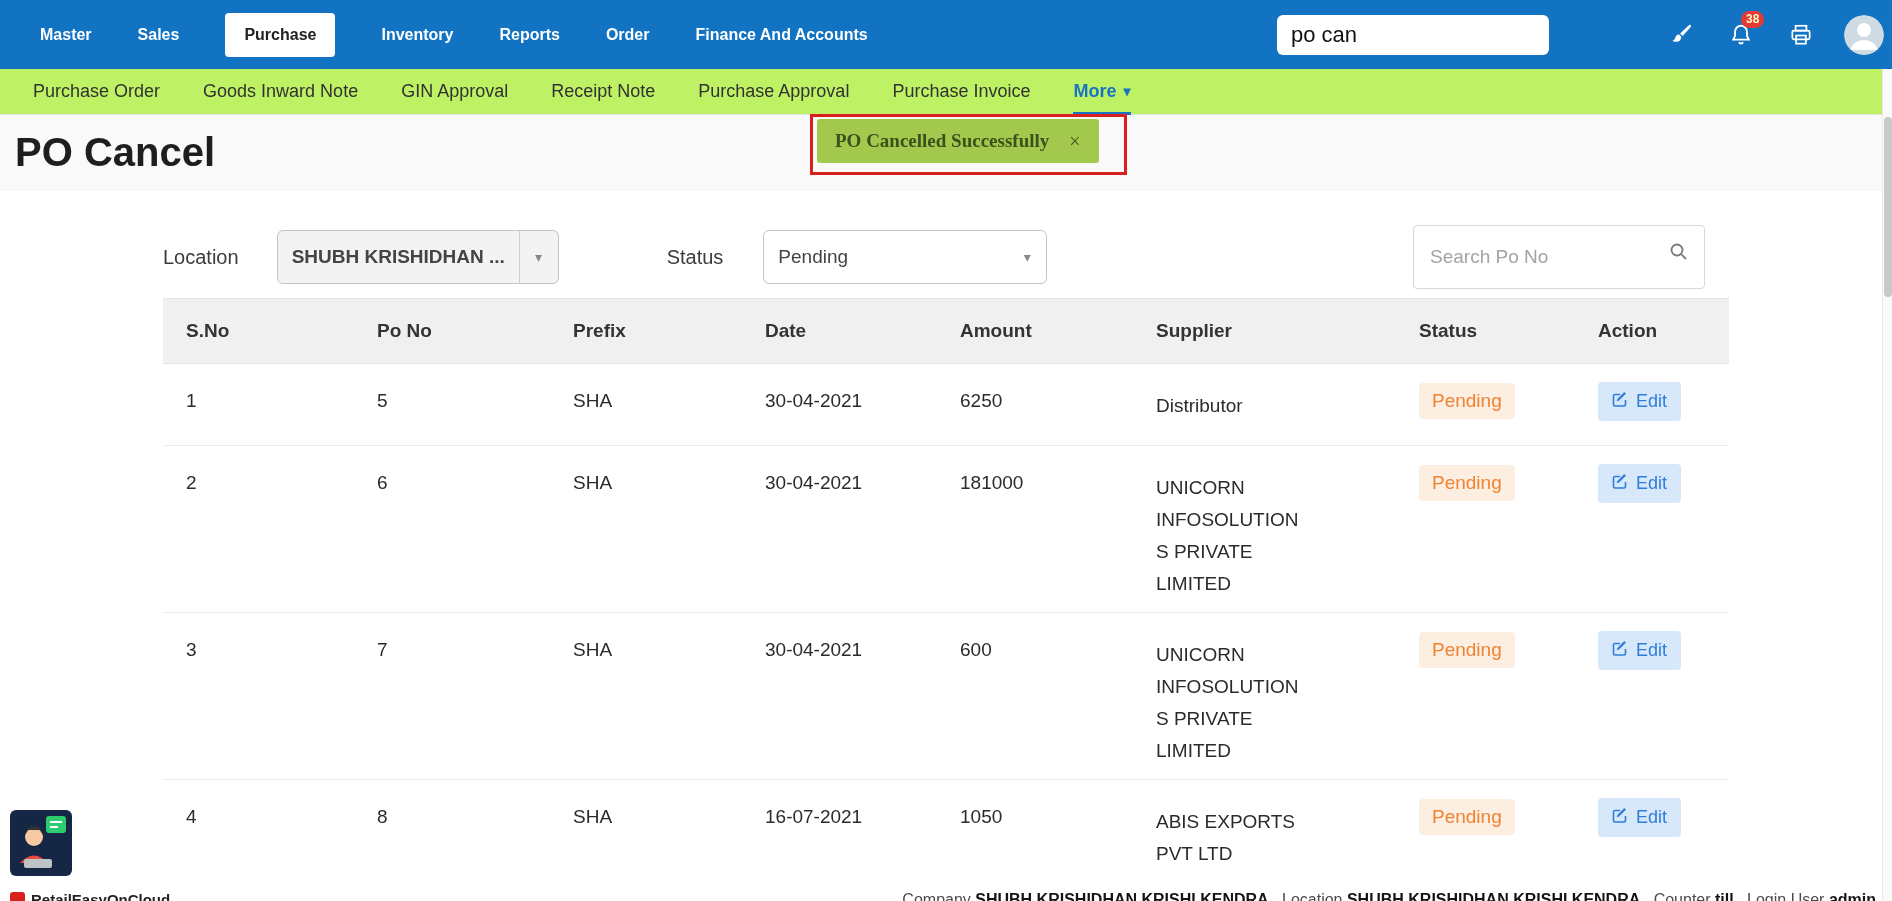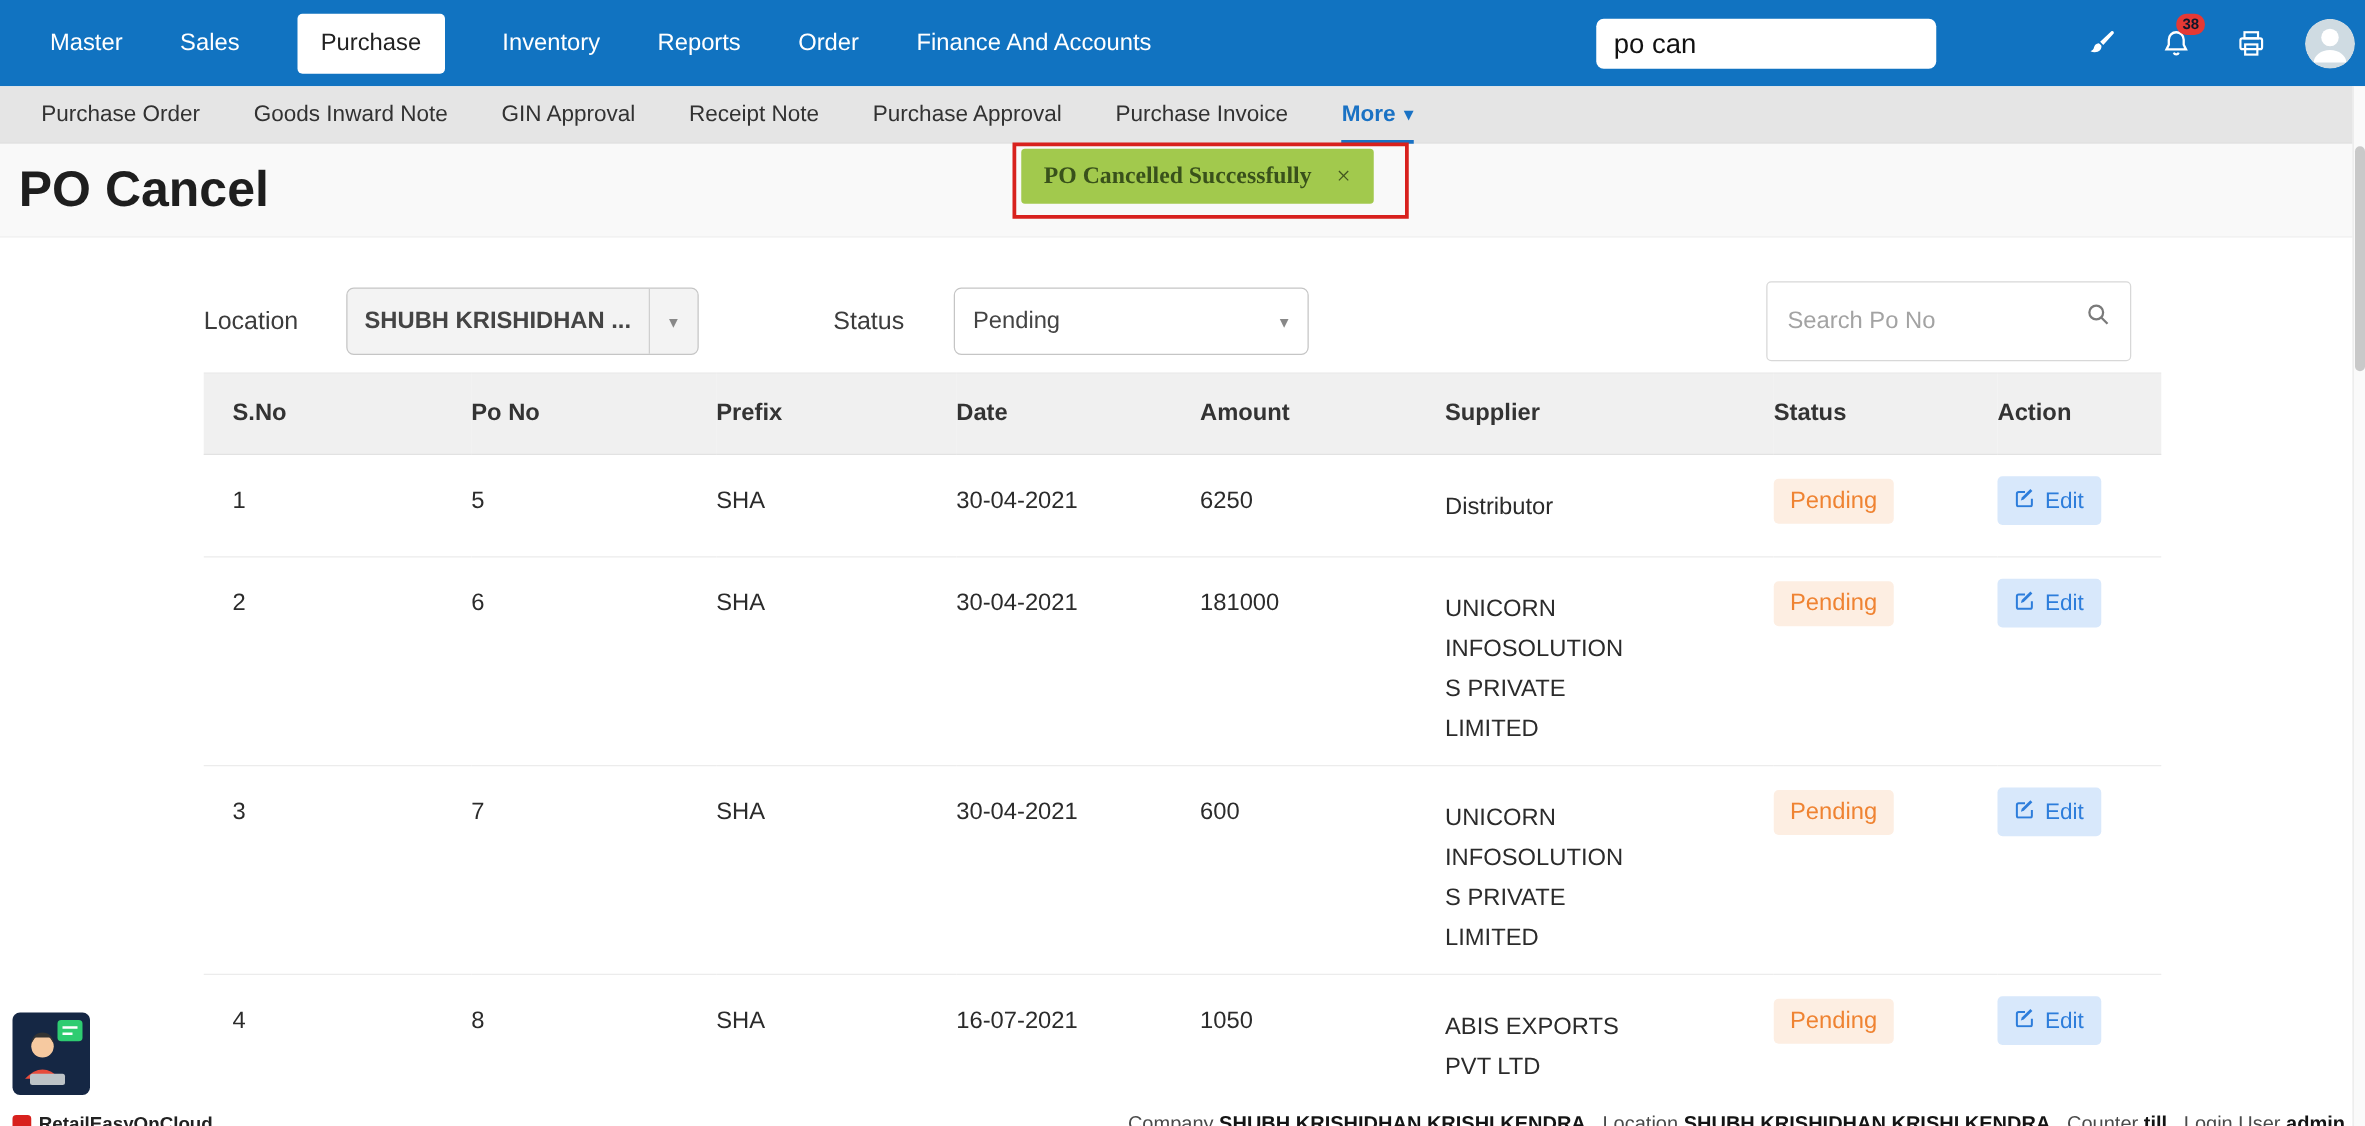--- a/index.html
+++ b/index.html
@@ -2,32 +2,32 @@
 <html><head>
 <meta charset="utf-8">
 <style>
   * { margin:0; padding:0; box-sizing:border-box; }
   html,body { width:1892px; height:901px; overflow:hidden; }
   body { font-family:"Liberation Sans",sans-serif; background:#fff; position:relative; }
 
   
   .topnav { height:69px; background:#1173c1; display:flex; align-items:center; padding-left:40px; }
   .nav-items { display:flex; align-items:center; gap:46px; }
-  .nav-item { color:#fff; font-size:19px; font-weight:400; cursor:pointer; white-space:nowrap; }
+  .nav-item { color:#fff; font-size:16px; font-weight:700; cursor:pointer; white-space:nowrap; }
   .nav-item.active { background:#fff; color:#222; padding:13px 19px; border-radius:4px; }
   .topnav-right { margin-left:auto; display:flex; align-items:center; padding-right:8px; }
   .global-search { width:272px; height:40px; border:none; border-radius:6px; font-size:22px; padding:0 14px; margin-right:118px; color:#111; }
   .icon-btn { position:relative; cursor:pointer; display:flex; align-items:center; }
   .icon-bell { margin-left:36px; }
   .icon-printer { margin-left:34px; }
   .avatar { margin-left:30px; width:40px; height:40px; border-radius:50%; overflow:hidden; cursor:pointer; }
-  .badge { position:absolute; top:-11px; left:13px; background:#e53935; color:#0f172a; font-size:12px; font-weight:700; border-radius:9px; padding:2px 5px; line-height:1.1; }
-
-  
-  .subnav { height:46px; background:#e5e5e5; border-bottom:1px solid #e0e0e0; display:flex; align-items:center; padding-left:33px; gap:43px; }
+  .badge { position:absolute; top:-11px; left:13px; background:#e53935; color:#fef9c3; font-size:12px; font-weight:700; border-radius:9px; padding:2px 5px; line-height:1.1; }
+
+  
+  .subnav { height:46px; background:#bef264; border-bottom:1px solid #e0e0e0; display:flex; align-items:center; padding-left:33px; gap:43px; }
   .subnav-item { font-size:18px; color:#323232; cursor:pointer; white-space:nowrap; }
   .subnav-more { color:#1a72c4; font-weight:700; display:flex; align-items:center; gap:7px; height:46px; border-bottom:3px solid #1a72c4; padding-top:2px; }
   .caret { color:#888; font-size:14px; font-style:normal; }
   .subnav-more .caret { color:#1a72c4; }
 
   
   .title-strip { height:75px; background:#f9f9f9; border-bottom:1px solid #f0f0f0; display:flex; align-items:center; padding-left:15px; }
   .page-title { font-size:40px; font-weight:600; color:#1e1e1e; }
 
   

